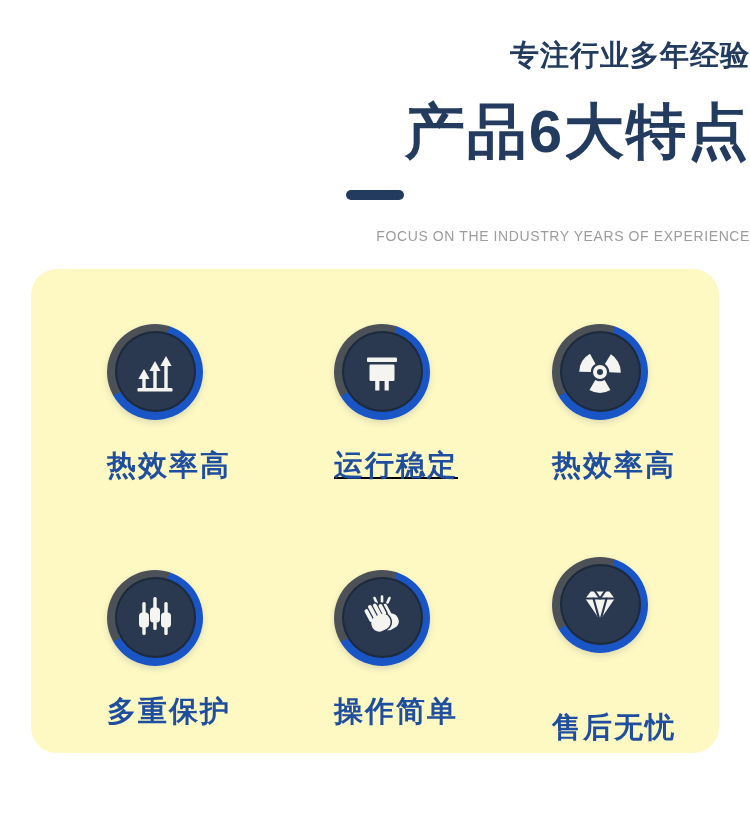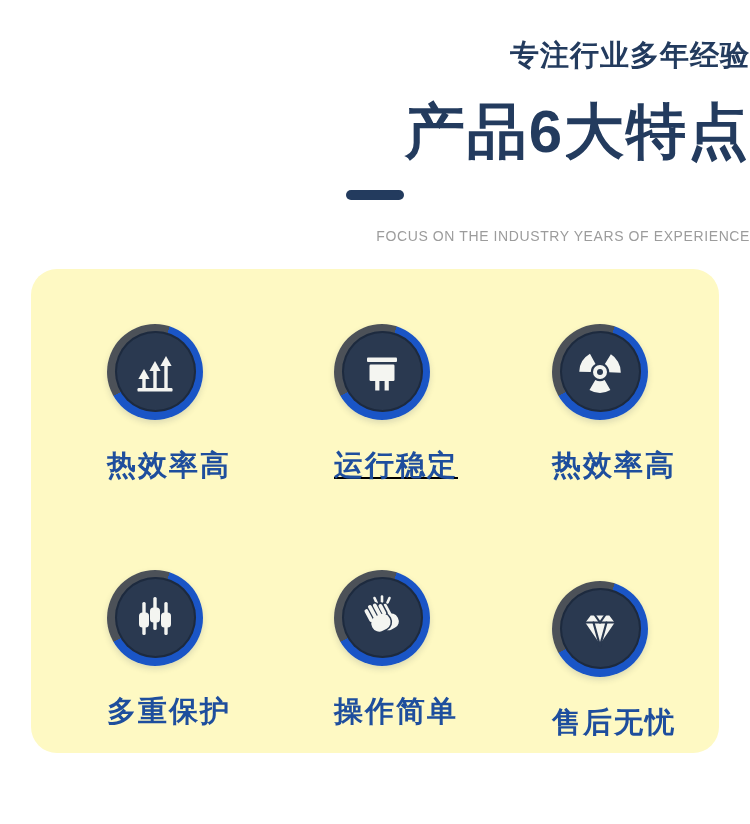--- a/index.html
+++ b/index.html
@@ -23,21 +23,21 @@
     margin-top:28px;font-size:14px;line-height:17px;color:#9c9c9c;letter-spacing:.6px;
   }
   .card{
     position:relative;width:688px;height:484px;margin:24px auto 0;
     background:#fef9c3;border-radius:26px;
   }
   .feature{
     position:absolute;display:flex;flex-direction:column;align-items:flex-start;
   }
   .f0{left:76px;top:55px;} .f1{left:303px;top:55px;text-decoration:underline;} .f2{left:521px;top:55px;}
-  .f3{left:76px;top:301px;} .f4{left:303px;top:301px;} .f5{left:521px;top:312px;}
+  .f3{left:76px;top:301px;} .f4{left:303px;top:301px;} .f5{left:521px;top:288px;gap:29px;}
   .badge{
     width:96px;height:96px;border-radius:50%;
     background:conic-gradient(from 18deg,#1a55c6 0deg 222deg,#4c5158 222deg 360deg);
     display:grid;place-items:center;
     box-shadow:0 3px 6px rgba(30,50,80,.15);
   }
   .badge-inner{
     width:81px;height:81px;border-radius:50%;background:#2a3950;
     display:grid;place-items:center;
     box-shadow:inset 0 0 0 2px rgba(14,24,40,.45);

